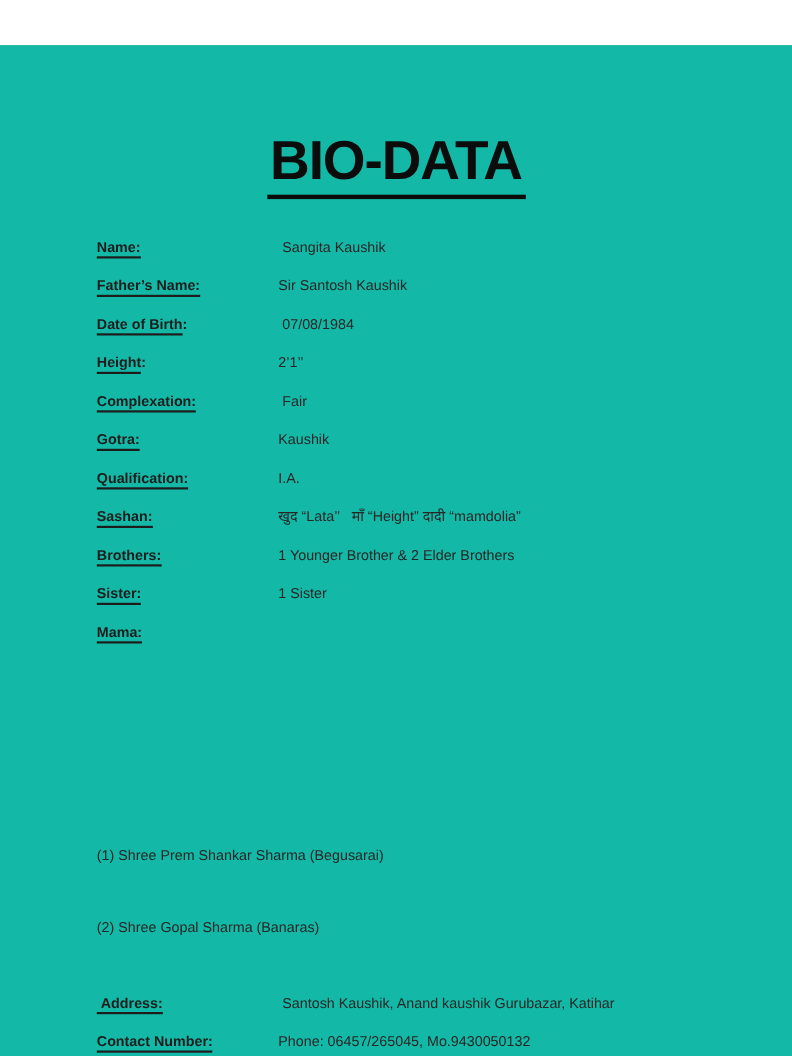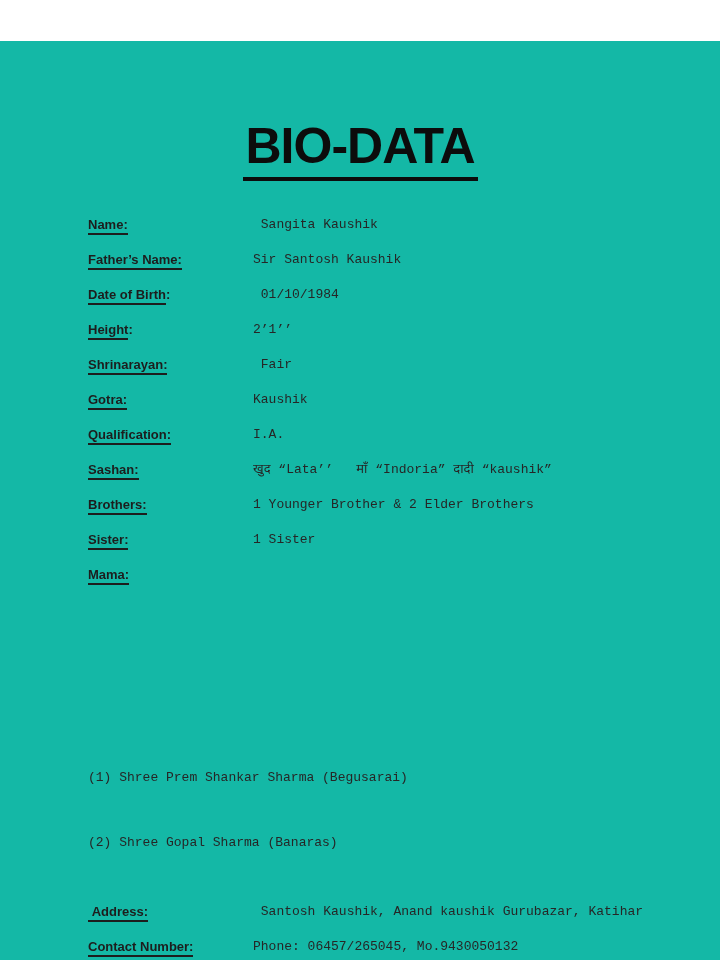--- a/index.html
+++ b/index.html
@@ -48,21 +48,20 @@
     white-space: pre-wrap;
   }
   .label-col .ul {
     border-bottom: 2px solid #1d1d1d;
     padding-bottom: 1px;
   }
   .value-col {
     flex: 1 1 auto;
     white-space: pre-wrap;
     color: #262626;
-    font-family: Liberation Mono, monospace;
   }
   .value-line { white-space: pre-wrap; }
   .gap-big  { margin-top: 16px; }
   .gap-small{ margin-top: 8px; }
   .row-tight { margin-bottom: 12px; flex-direction: column; }
 </style>
 </head>
 <body>
 
 <div class="page">
@@ -78,46 +77,46 @@
       <div class="value-col"> Sangita Kaushik</div>
     </div>
 
     <div class="row">
       <div class="label-col"><span class="ul">Father’s Name:</span><span></span></div>
       <div class="value-col">Sir Santosh Kaushik</div>
     </div>
 
     <div class="row">
       <div class="label-col"><span class="ul">Date of Birth</span><span>:</span></div>
-      <div class="value-col"> 01/10/1984</div>
+      <div class="value-col"> 07/08/1984</div>
     </div>
 
     <div class="row">
       <div class="label-col"><span class="ul">Height</span><span>:</span></div>
       <div class="value-col">2’1’’</div>
     </div>
 
     <div class="row">
-      <div class="label-col"><span class="ul">Shrinarayan:</span><span></span></div>
+      <div class="label-col"><span class="ul">Complexation:</span><span></span></div>
       <div class="value-col"> Fair</div>
     </div>
 
     <div class="row">
       <div class="label-col"><span class="ul">Gotra:</span><span></span></div>
       <div class="value-col">Kaushik</div>
     </div>
 
     <div class="row">
       <div class="label-col"><span class="ul">Qualification:</span><span></span></div>
       <div class="value-col">I.A.</div>
     </div>
 
     <div class="row">
       <div class="label-col"><span class="ul">Sashan:</span><span></span></div>
-      <div class="value-col">खुद “Lata’’   माँ “Indoria” दादी “kaushik”</div>
+      <div class="value-col">खुद “Lata’’   माँ “Height” दादी “mamdolia”</div>
     </div>
 
     <div class="row">
       <div class="label-col"><span class="ul">Brothers:</span><span></span></div>
       <div class="value-col">1 Younger Brother &amp; 2 Elder Brothers</div>
     </div>
 
     <div class="row">
       <div class="label-col"><span class="ul">Sister:</span><span></span></div>
       <div class="value-col">1 Sister</div>

